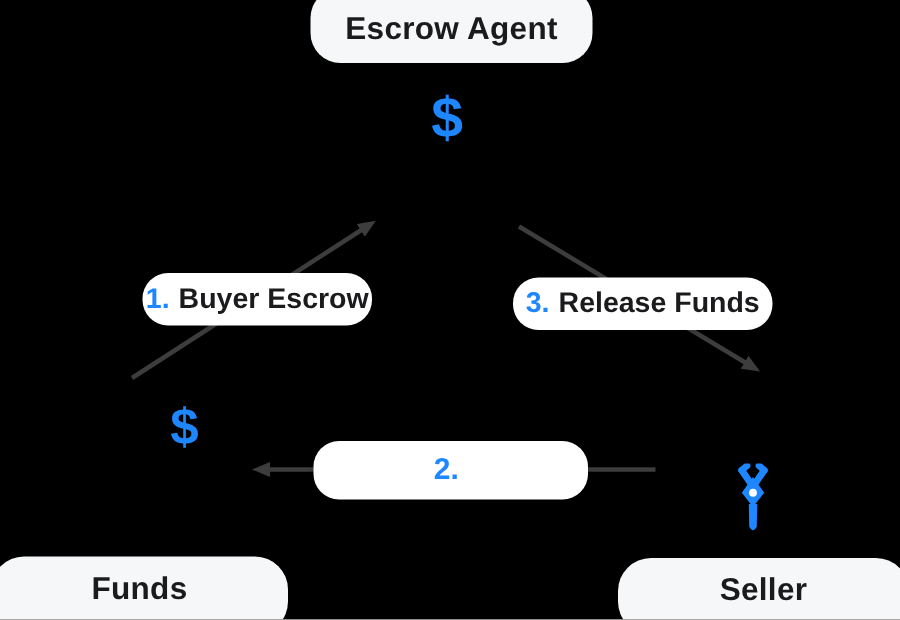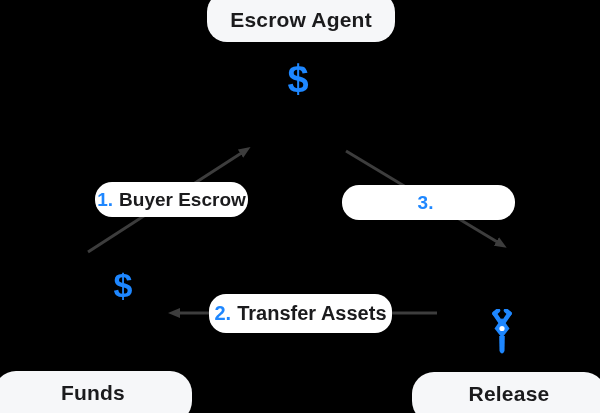--- a/index.html
+++ b/index.html
@@ -84,25 +84,25 @@
     <span>$</span>
   </div>
 
   <div class="pill label-pill" id="label-fund">
     <span class="step-num">1.</span>
     <span>Buyer Escrow</span>
   </div>
 
   <div class="pill label-pill" id="label-release">
     <span class="step-num">3.</span>
+    <span>Release Funds</span>
   </div>
 
   <div class="pill label-pill" id="label-transfer">
     <span class="step-num">2.</span>
-    <span>Transfer Assets</span>
   </div>
 
   <div class="dollar-icon" id="dollar-buyer">
     <span>$</span>
   </div>
 
   <svg id="key-seller" width="28" height="48" viewBox="0 0 24 48" xmlns="http://www.w3.org/2000/svg">
     <g stroke="#1e87ff" stroke-width="4.5" stroke-linecap="round" fill="none">
       <path d="M11 14 L4.5 4.5"></path>
       <path d="M4.5 4.5 L8 1.5"></path>
@@ -112,16 +112,16 @@
     <path d="M12 9 L19.5 19.5 L12 29 L4.5 19.5 Z" fill="#1e87ff"></path>
     <circle cx="12" cy="19.5" r="2.6" fill="#ffffff"></circle>
     <path d="M9.2 27 L14.8 27 L14.5 42 Q12 47 9.5 42 Z" fill="#1e87ff"></path>
   </svg>
 
   <div class="pill node-pill" id="node-buyer">
     <span>Funds</span>
   </div>
 
   <div class="pill node-pill" id="node-seller">
-    <span>Release</span>
+    <span>Seller</span>
   </div>
 
 </div>
 
 </body></html>

